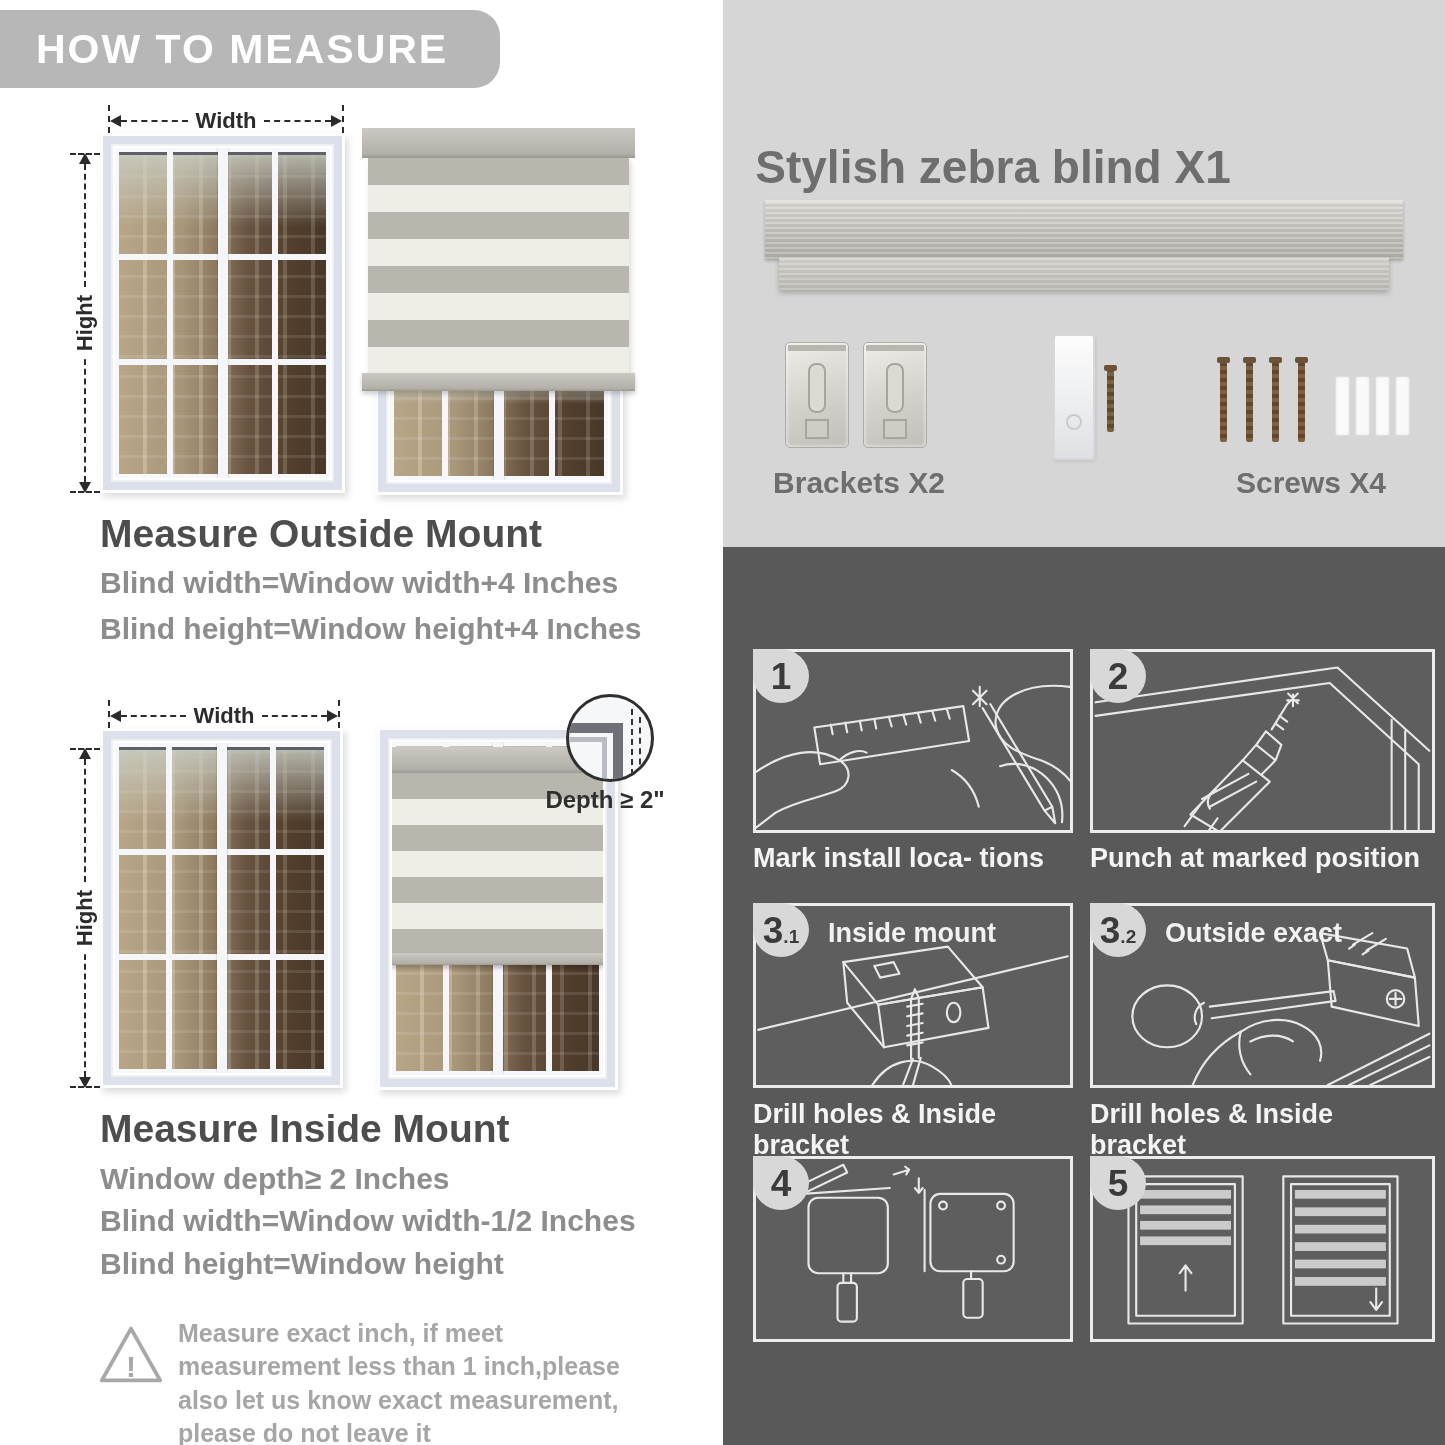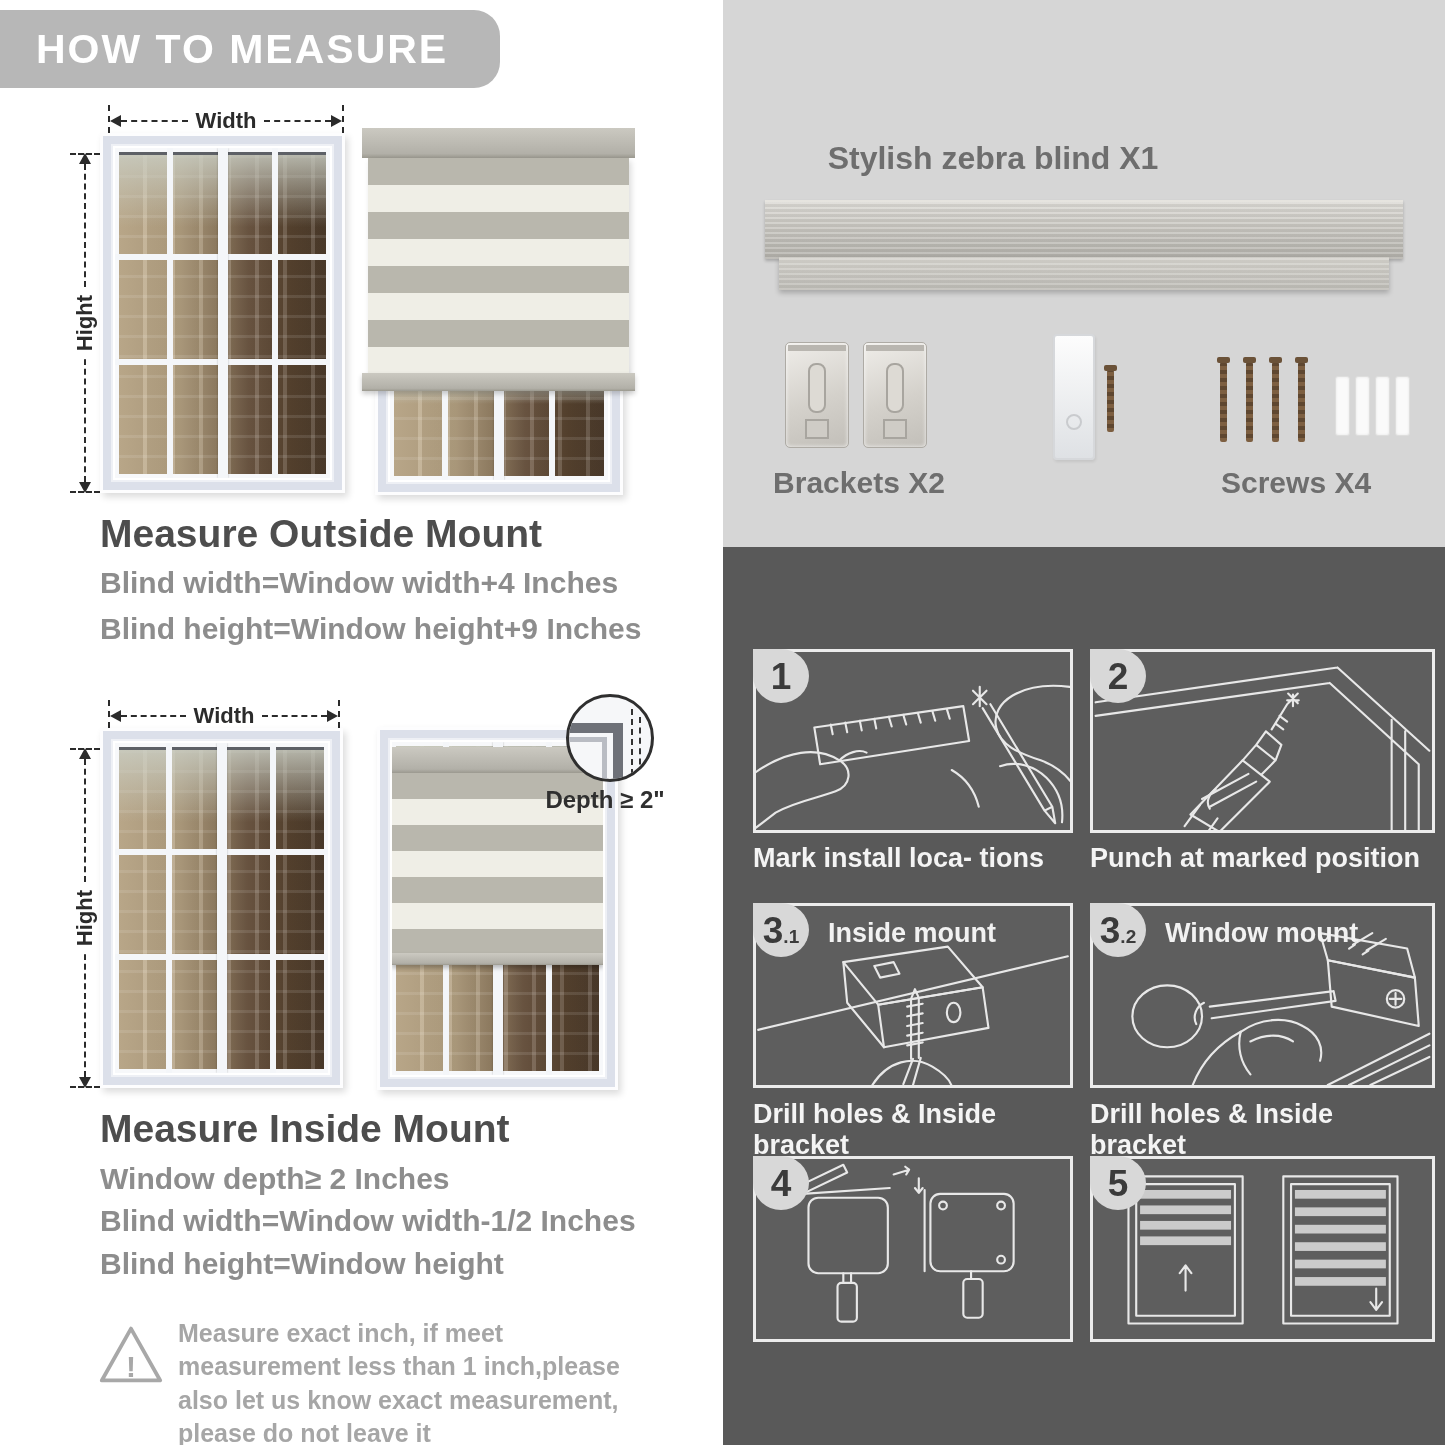--- a/index.html
+++ b/index.html
@@ -153,21 +153,21 @@
       <div class="mc"></div>
     </div>
   </div>
   <div class="abs rail" style="left:7px;top:13px;width:273px;height:30px;"></div>
   <div class="abs zebra" style="left:13px;top:43px;width:261px;height:215px;box-shadow:2px 3px 6px rgba(0,0,0,.15);"></div>
   <div class="abs rail" style="left:7px;top:258px;width:273px;height:18px;box-shadow:0 3px 5px rgba(0,0,0,.2);"></div>
 </div>
 
 <div class="abs m-title" style="left:100px;top:512px;">Measure Outside Mount</div>
 <div class="abs m-line" style="left:100px;top:566px;">Blind width=Window width+4 Inches</div>
-<div class="abs m-line" style="left:100px;top:612px;">Blind height=Window height+9 Inches</div>
+<div class="abs m-line" style="left:100px;top:612px;">Blind height=Window height+4 Inches</div>
 
 <div class="abs" style="left:70px;top:700px;width:300px;height:400px;">
   <div class="abs tick-v" style="left:38px;top:0px;"></div>
   <div class="abs tick-v" style="left:268px;top:0px;"></div>
   <div class="abs" style="left:40px;top:4px;width:228px;height:24px;display:flex;align-items:center;">
     <span class="ah ah-left"></span>
     <span class="dimline-h" style="flex:1;"></span>
     <span class="dim-label">Width</span>
     <span class="dimline-h" style="flex:1;"></span>
     <span class="ah ah-right"></span>
@@ -229,21 +229,21 @@
 <div class="abs" style="left:98px;top:1320px;width:66px;height:70px;">
   <svg viewBox="0 0 70 66" width="66" height="70">
     <path d="M35,5 L66,60 L4,60 Z" fill="none" stroke="#a8a8a8" stroke-width="4" stroke-linejoin="round"></path>
   </svg>
   <div class="warn-bang">!</div>
 </div>
 <div class="abs warn-text" style="left:178px;top:1317px;width:462px;">Measure exact inch, if meet measurement less than 1 inch,please also let us know exact measurement, please do not leave it</div>
 
 <div class="abs panel-light">
 
-  <div class="abs incl-label" style="left:0;top:140px;width:540px;text-align:center;font-size:32px;">Stylish zebra blind X1</div>
+  <div class="abs incl-label" style="left:0;top:140px;width:540px;text-align:center;font-size:46px;">Stylish zebra blind X1</div>
 
   <div class="abs rail-top" style="left:42px;top:200px;width:638px;height:57px;"></div>
   <div class="abs rail-bot" style="left:56px;top:257px;width:610px;height:33px;"></div>
 
   <div class="abs bracket" style="left:62px;top:342px;width:62px;height:104px;">
     <div class="lip"></div>
     <div class="slot"></div>
     <div class="tab"></div>
   </div>
   <div class="abs bracket" style="left:140px;top:342px;width:62px;height:104px;">
@@ -260,21 +260,21 @@
   <div class="abs screw" style="left:497px;top:362px;height:80px;"></div>
   <div class="abs screw" style="left:523px;top:362px;height:80px;"></div>
   <div class="abs screw" style="left:549px;top:362px;height:80px;"></div>
   <div class="abs screw" style="left:575px;top:362px;height:80px;"></div>
   <div class="abs anchor" style="left:612px;top:376px;height:58px;"></div>
   <div class="abs anchor" style="left:632px;top:376px;height:58px;"></div>
   <div class="abs anchor" style="left:652px;top:376px;height:58px;"></div>
   <div class="abs anchor" style="left:672px;top:376px;height:58px;"></div>
 
   <div class="abs incl-label" style="left:36px;top:466px;width:200px;text-align:center;font-size:30px;">Brackets X2</div>
-  <div class="abs incl-label" style="left:498px;top:466px;width:180px;text-align:left;font-size:30px;">Screws X4</div>
+  <div class="abs incl-label" style="left:498px;top:466px;width:180px;text-align:center;font-size:30px;">Screws X4</div>
 </div>
 
 <div class="abs panel-dark">
 
   <div class="abs step" style="left:30px;top:102px;width:320px;height:184px;">
     <svg class="art" viewBox="0 0 320 184">
       <path d="M-8,128 C30,100 62,98 84,112 C98,121 96,138 80,144 C62,151 40,154 18,166 L-8,186"></path>
       <path d="M84,112 C92,104 104,100 112,104"></path>
       <polygon points="58,78 212,56 218,92 64,116"></polygon>
       <path d="M75,75 l2,10 M90,73 l2,10 M105,71 l2,10 M120,69 l2,10 M135,67 l3,10 M150,65 l3,10 M165,63 l3,10 M180,61 l3,10 M195,59 l3,10"></path>
@@ -341,21 +341,21 @@
       <ellipse cx="74" cy="114" rx="36" ry="32"></ellipse>
       <path d="M150,130 C170,116 196,114 214,124 C230,132 236,146 232,160"></path>
       <path d="M160,140 C176,132 192,132 204,140 M150,130 C146,146 150,162 160,174"></path>
       <path d="M100,186 C110,160 128,142 150,130"></path>
       <path d="M240,185 L345,132 M262,185 L345,144 M284,185 L345,156"></path>
     </svg>
     <div class="badge">
       <span class="n">3</span>
         <span class="s">.2</span>
     </div>
-    <div class="step-title">Window mount</div>
+    <div class="step-title">Outside exact</div>
   </div>
 
   <div class="abs caption" style="left:30px;top:552px;width:330px;">Drill holes &amp; Inside bracket</div>
   <div class="abs caption" style="left:367px;top:552px;width:345px;">Drill holes &amp; Inside bracket</div>
 
   <div class="abs step" style="left:30px;top:609px;width:320px;height:186px;">
     <svg class="art" viewBox="0 0 320 186">
       <polygon points="46,36 92,14 88,6 42,28"></polygon>
       <path d="M46,36 L136,30"></path>
       <rect x="52" y="40" width="82" height="78" rx="10"></rect>

